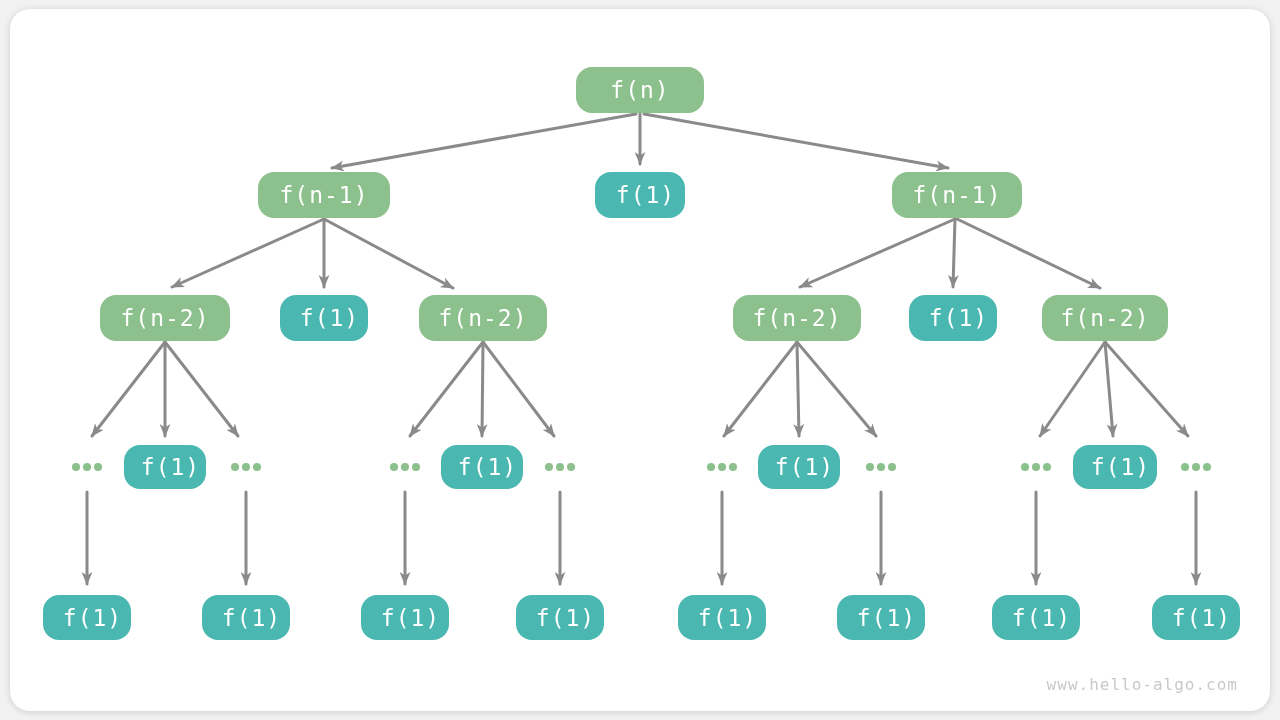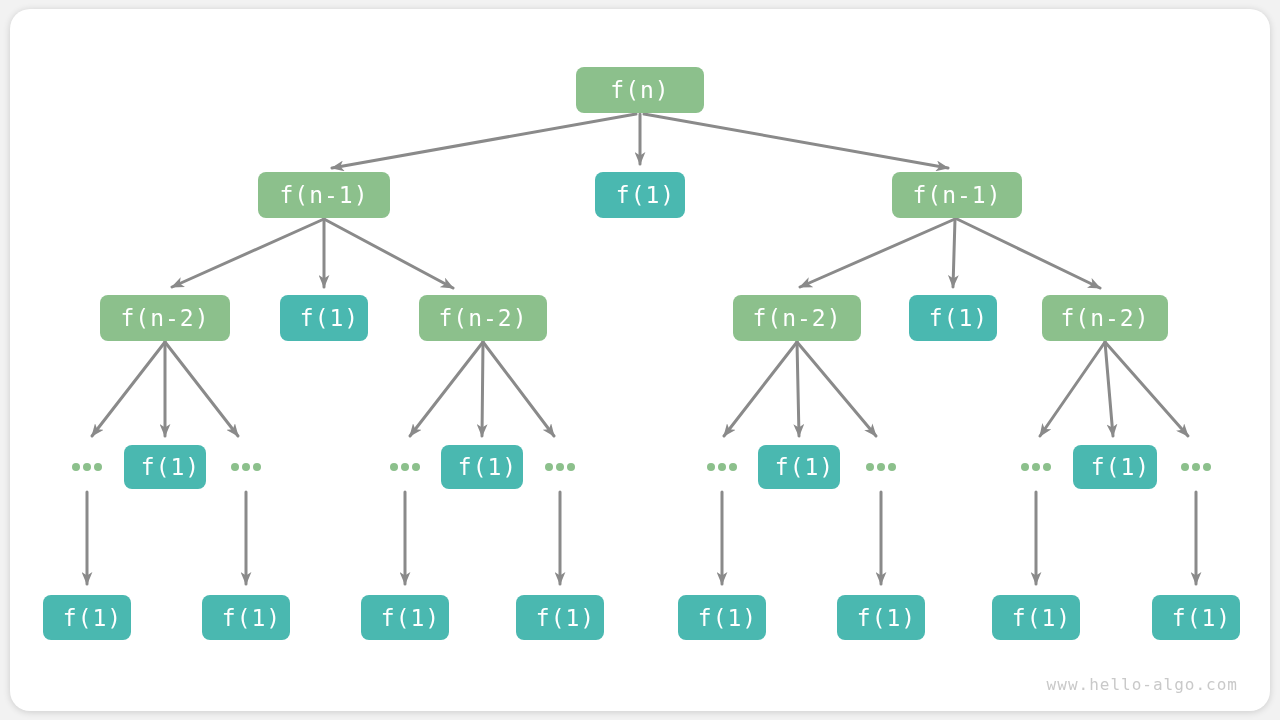--- a/index.html
+++ b/index.html
@@ -18,21 +18,21 @@
   .card{
     position:absolute;left:10px;top:9px;width:1260px;height:702px;
     background:var(--canvas-bg);border-radius:20px;
     box-shadow:0 1px 7px rgba(0,0,0,0.16);
   }
   .edges{position:absolute;left:0;top:0;width:1280px;height:720px;pointer-events:none;}
   .edges line{stroke:var(--arrow);stroke-width:3;stroke-linecap:round;}
   .edges .head{fill:var(--arrow);}
   .node{
     position:absolute;display:flex;align-items:center;justify-content:center;
-    border-radius:8px;color:var(--label-text);
+    border-radius:16px;color:var(--label-text);
     font-size:23px;letter-spacing:1px;font-weight:500;
   }
   .green{background:var(--node-green);}
   .teal{background:var(--node-teal);padding-left:11px;}
   .dots{position:absolute;display:flex;gap:3px;align-items:center;}
   .dots i{display:block;width:8px;height:8px;border-radius:50%;background:var(--node-green);}
   .watermark{
     position:absolute;right:42px;bottom:26px;
     font-size:16px;letter-spacing:1px;color:var(--watermark);
   }

